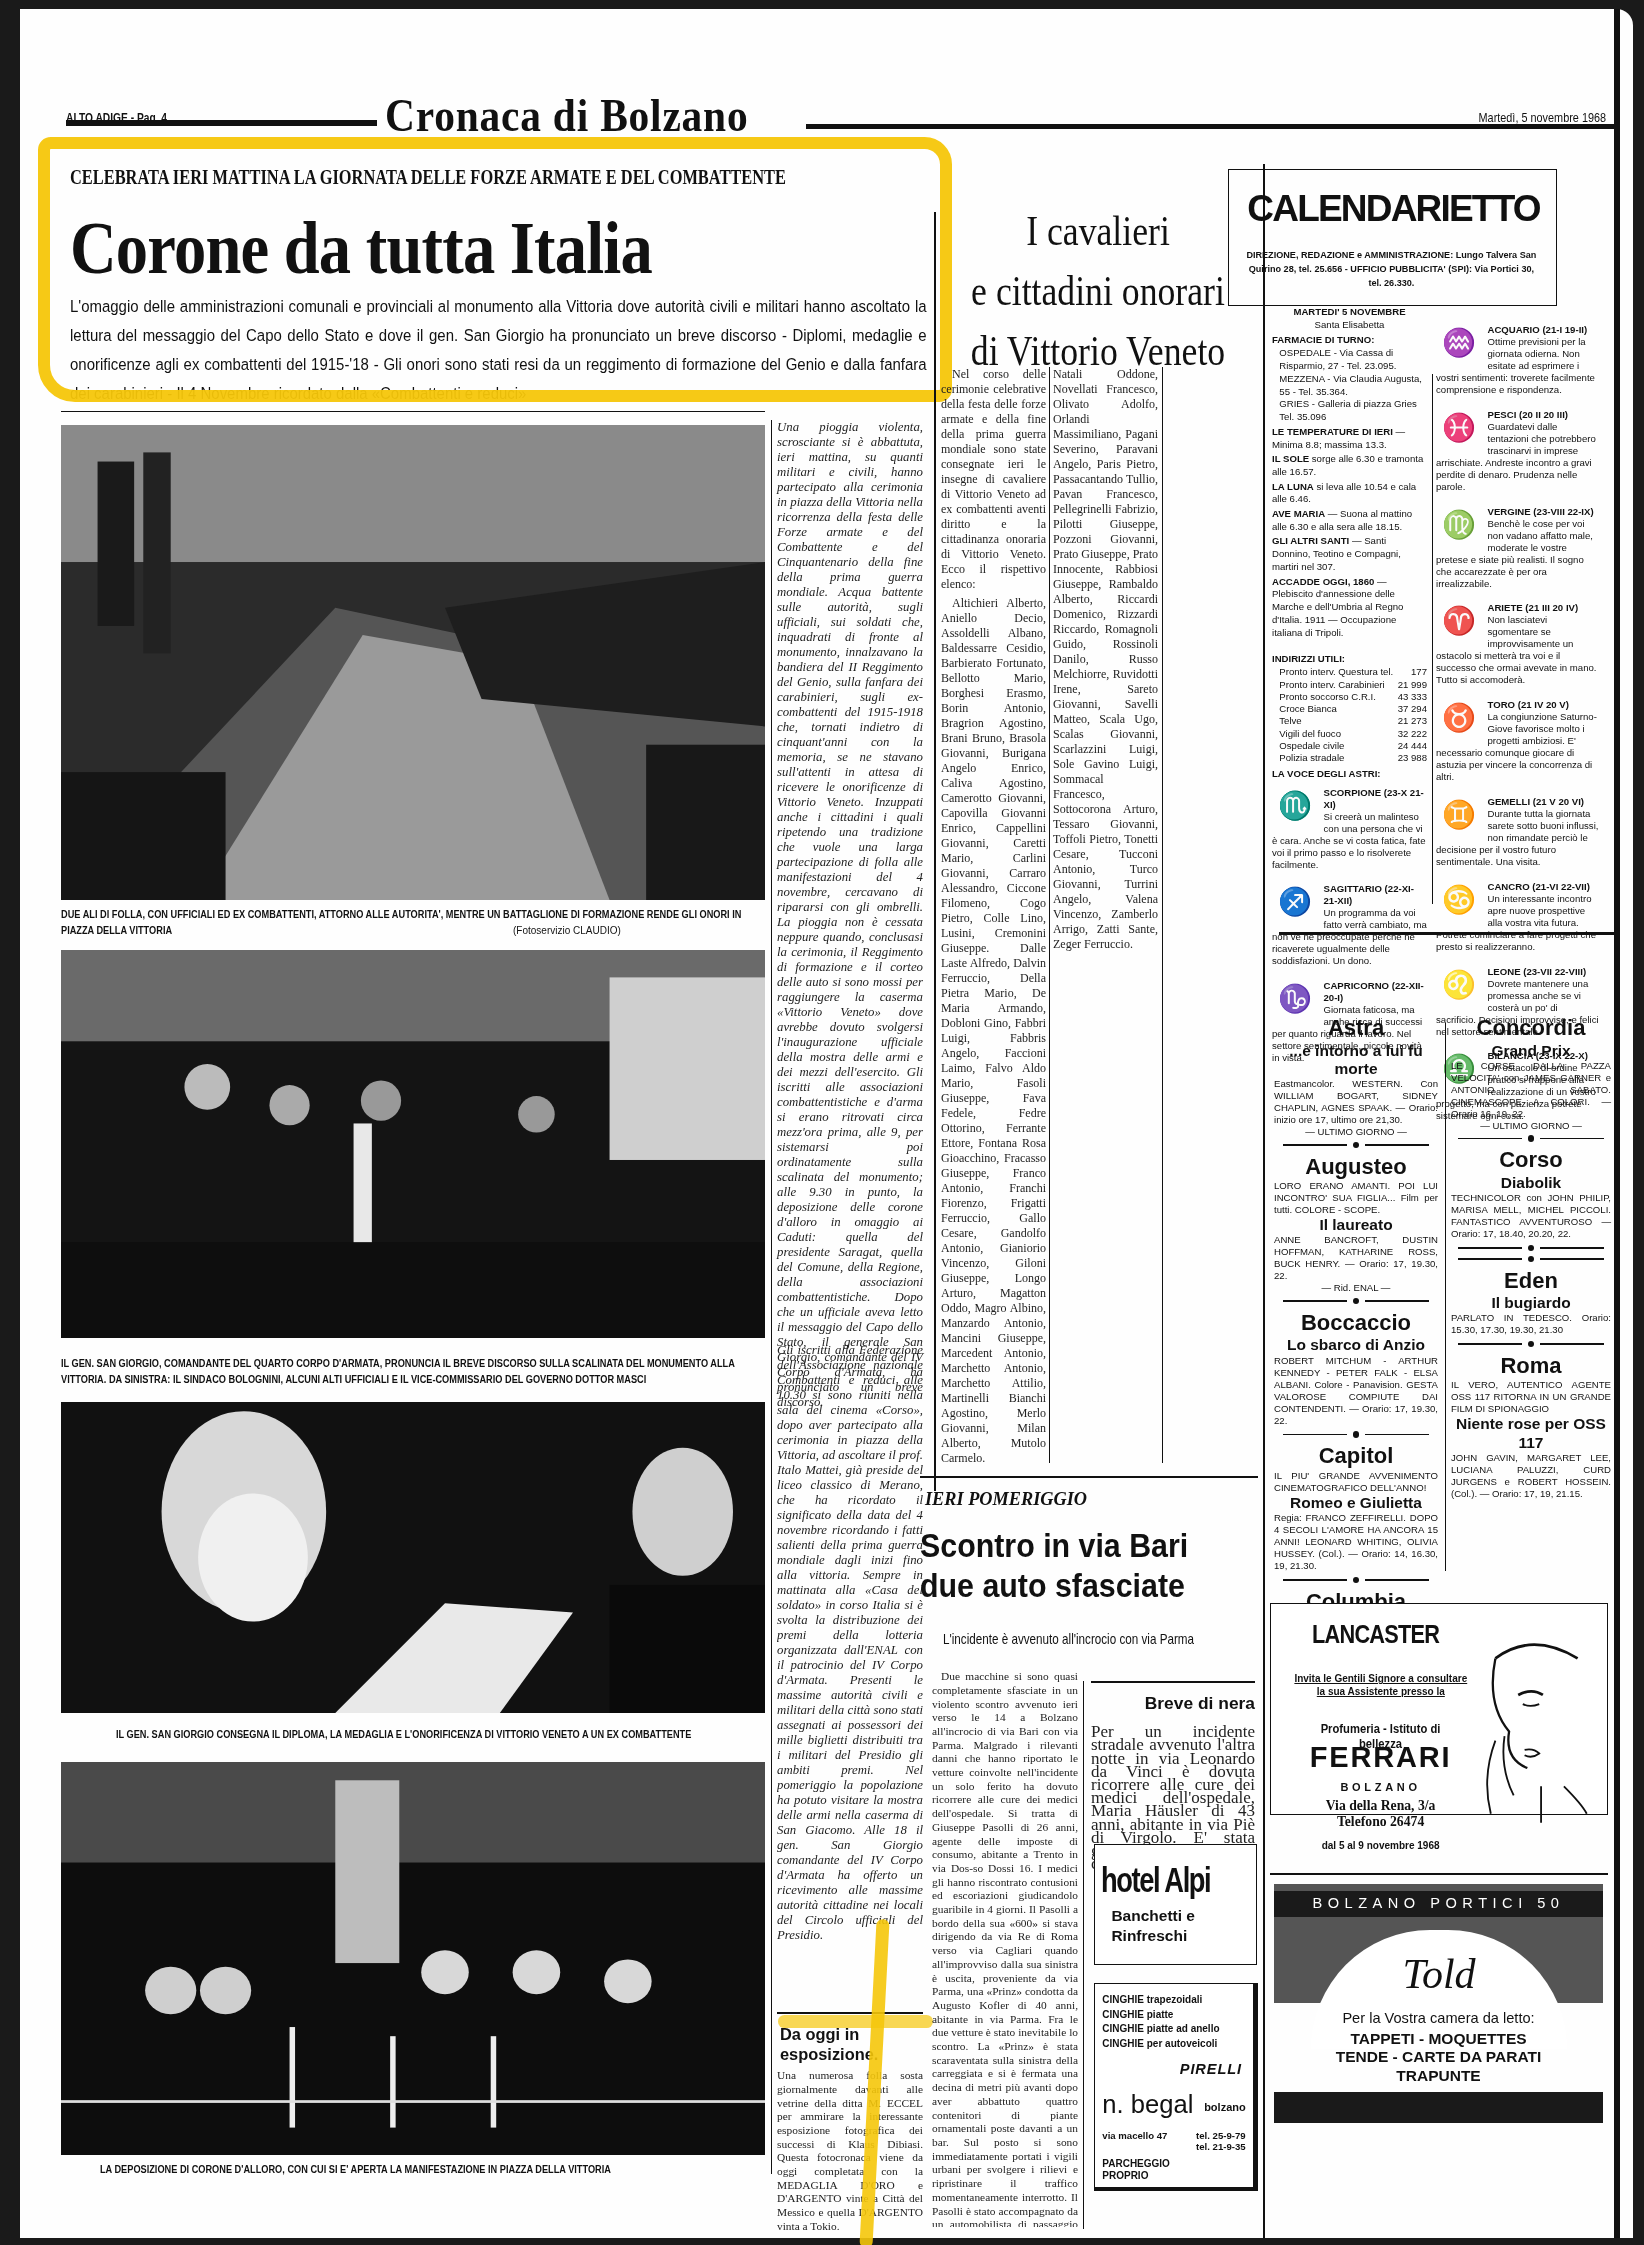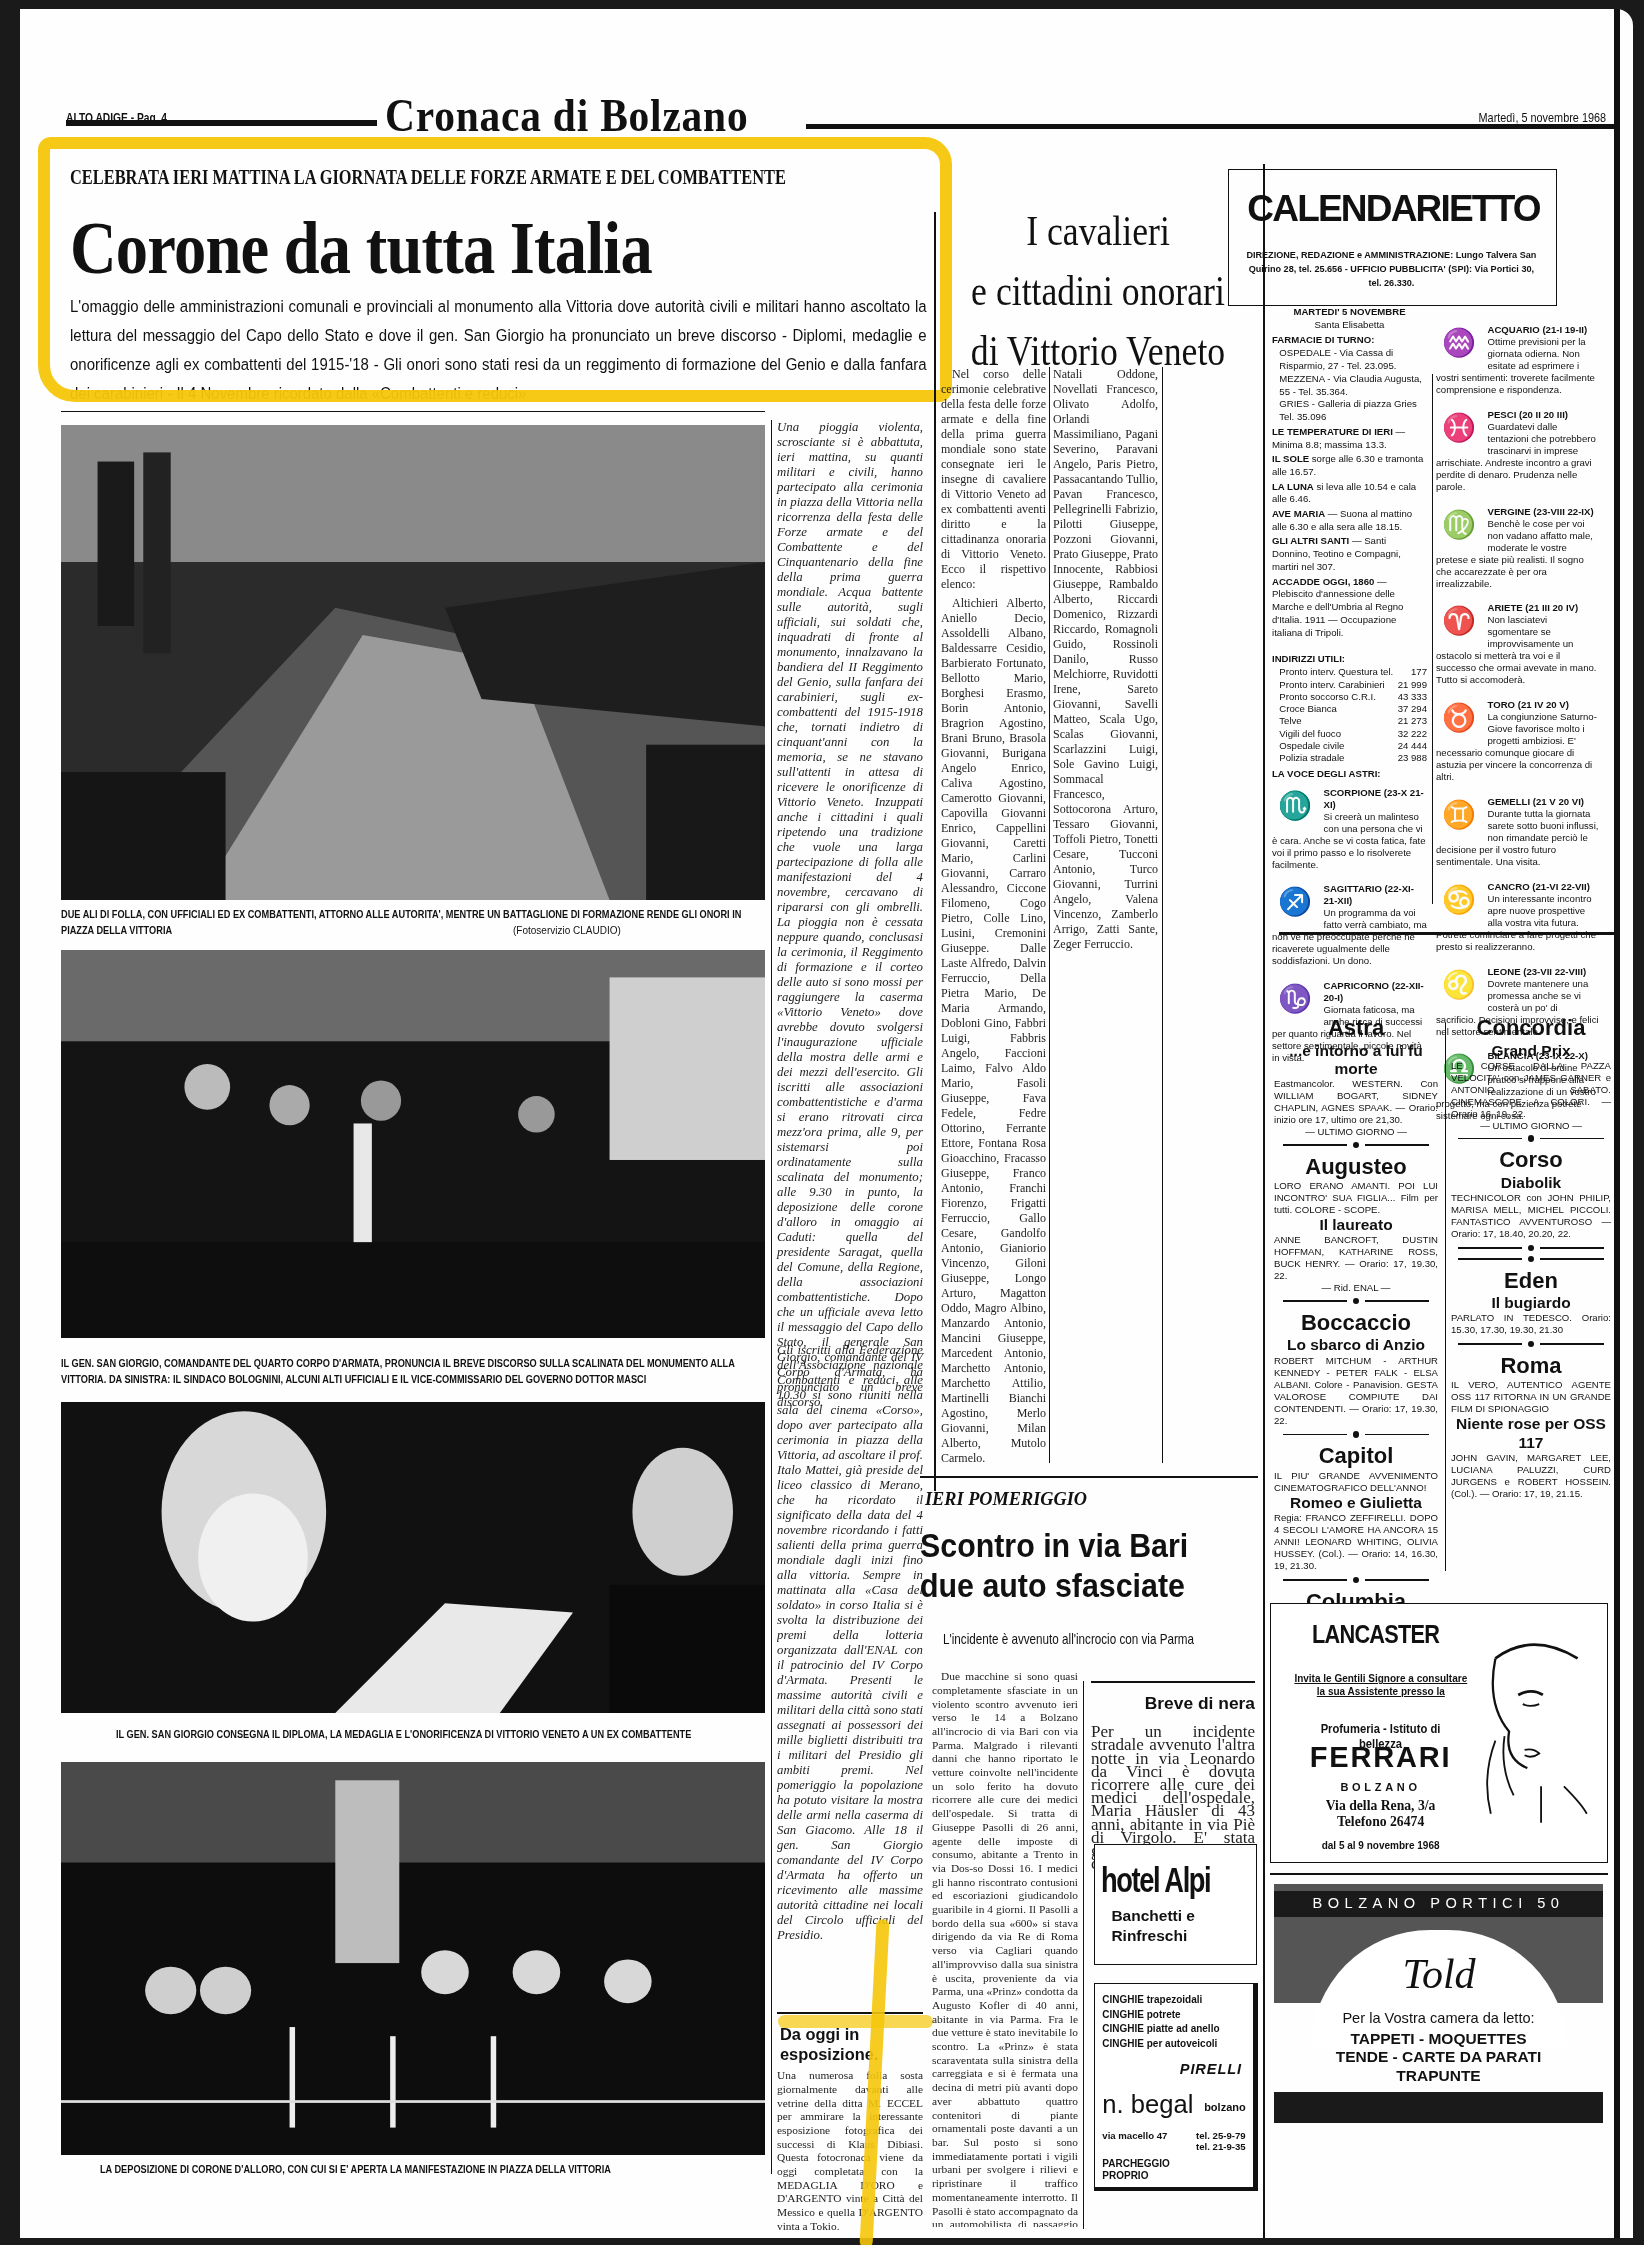--- a/index.html
+++ b/index.html
@@ -185,21 +185,21 @@
 
   <div class="abs ad-box" style="left:1074px;top:1835px;width:163px;height:121px;">
     <div style="position:absolute;left:5.5px;top:14.6px;font:bold 35px 'Liberation Sans',sans-serif;letter-spacing:-1.8px;transform:scaleX(0.78);transform-origin:left;white-space:nowrap;">hotel Alpi</div>
     <div style="position:absolute;left:16.4px;top:62px;font:bold 15.5px 'Liberation Sans',sans-serif;line-height:18.3px;">Banchetti e</div>
     <div style="position:absolute;left:16.4px;top:82px;font:bold 15.5px 'Liberation Sans',sans-serif;line-height:18.3px;">Rinfreschi</div>
   </div>
 
   <div class="abs ad-box" style="left:1074px;top:1974px;width:164px;height:208px;border-right-width:5.5px;border-bottom-width:4.6px;">
     <div style="position:absolute;left:7.3px;top:9.1px;font:bold 10px 'Liberation Sans',sans-serif;line-height:14.6px;">
       <div>CINGHIE trapezoidali</div>
-      <div>CINGHIE potrete</div>
+      <div>CINGHIE piatte</div>
       <div>CINGHIE piatte ad anello</div>
       <div>CINGHIE per autoveicoli</div>
     </div>
     <div style="position:absolute;right:11px;top:77px;font:bold italic 14.6px 'Liberation Sans',sans-serif;letter-spacing:0.9px;">PIRELLI</div>
     <div style="position:absolute;left:7.3px;top:106px;font:25.6px 'Liberation Sans',sans-serif;">n. begal</div>
     <div style="position:absolute;right:7.3px;top:117px;font:bold 11px 'Liberation Sans',sans-serif;">bolzano</div>
     <div style="position:absolute;left:7.3px;top:146px;font:bold 9.6px 'Liberation Sans',sans-serif;">via macello 47</div>
     <div style="position:absolute;right:7.3px;top:146px;font:bold 9.6px 'Liberation Sans',sans-serif;text-align:right;">
       <div>tel. 25-9-79</div>
       <div>tel. 21-9-35</div>
@@ -373,21 +373,21 @@
         <span class="l"></span>
       </div>
       <div>
         <div class="theatre">Roma</div>
         <div class="desc">IL VERO, AUTENTICO AGENTE OSS 117 RITORNA IN UN GRANDE FILM DI SPIONAGGIO</div>
         <div class="film">Niente rose per OSS 117</div>
         <div class="desc">JOHN GAVIN, MARGARET LEE, LUCIANA PALUZZI, CURD JURGENS e ROBERT HOSSEIN. (Col.). — Orario: 17, 19, 21.15.</div>
       </div>
     </div>
 
-  <div class="abs ad-box" style="left:1250px;top:1594px;width:338px;height:260px;">
+  <div class="abs ad-box" style="left:1250px;top:1594px;width:338px;height:212px;">
     <div style="position:absolute;left:41px;top:16.4px;font:bold 25.6px 'Liberation Sans',sans-serif;letter-spacing:-0.9px;transform:scaleX(0.85);transform-origin:left;">LANCASTER</div>
     <div style="position:absolute;left:18.3px;top:69px;width:183px;text-align:center;font:bold 10px 'Liberation Sans',sans-serif;line-height:12.8px;text-decoration:underline;">Invita le Gentili Signore a consultare la sua Assistente presso la</div>
     <div style="position:absolute;left:9.1px;top:117px;width:201px;text-align:center;font:bold 13.7px 'Liberation Sans',sans-serif;transform:scaleX(0.82);">Profumeria - Istituto di bellezza</div>
     <div style="position:absolute;left:9.1px;top:137px;width:201px;text-align:center;font:bold 29px 'Liberation Sans',sans-serif;letter-spacing:1.8px;">FERRARI</div>
     <div style="position:absolute;left:9.1px;top:177px;width:201px;text-align:center;font:bold 11px 'Liberation Sans',sans-serif;letter-spacing:3.7px;">BOLZANO</div>
     <div style="position:absolute;left:9.1px;top:194px;width:201px;text-align:center;font:bold 13.7px 'Liberation Serif',serif;">Via della Rena, 3/a</div>
     <div style="position:absolute;left:9.1px;top:210px;width:201px;text-align:center;font:bold 13.7px 'Liberation Serif',serif;">Telefono 26474</div>
     <div style="position:absolute;left:9.1px;top:236px;width:201px;text-align:center;font:bold 10px 'Liberation Sans',sans-serif;">dal 5 al 9 novembre 1968</div>
     <svg style="position:absolute;left:206px;top:27.4px;width:119px;height:201px;" viewBox="0 0 130 220">
       <path d="M20 30 Q60 0 110 30" stroke="#111" stroke-width="3" fill="none"></path>

